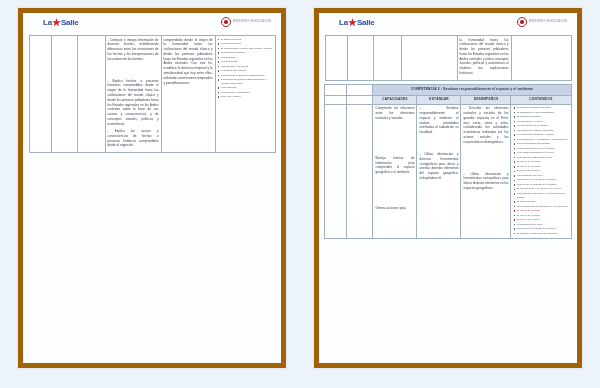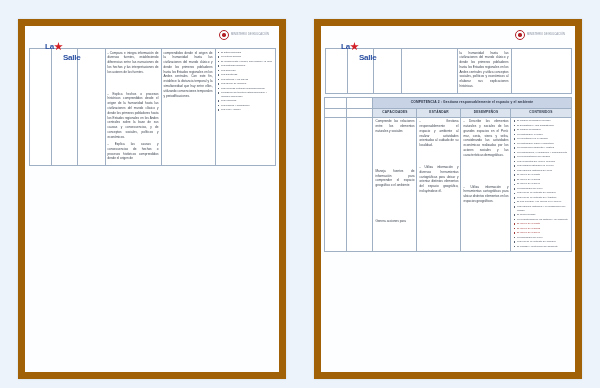--- a/index.html
+++ b/index.html
@@ -10,25 +10,25 @@
     font-family: "Liberation Sans", sans-serif;
     overflow: hidden;
   }
   #viewer {
     position: relative;
     width: 600px; height: 388px;
     background: #ecf3fb;
   }
   .page {
     position: absolute;
-    top: 19px;
+    top: 8px;
     width: 268px;
     height: 360px;
     background: #fdfeff;
-    border: 7px solid #a16207;
+    border: 5px solid #a16207;
     box-shadow: 0 0 2px rgba(60,90,130,0.18);
     overflow: hidden;
   }
   #page-left  { left: 18px; }
   #page-right { left: 314px; }
 
   .page-header {
     position: relative;
     height: 22px;
     width: 100%;
@@ -36,21 +36,21 @@
   .brand {
     position: absolute;
     left: 20px; top: 5px;
     display: flex; align-items: center;
     font-weight: bold;
     font-size: 8px;
     letter-spacing: -0.2px;
     color: #1f3f8a;
   }
   .brand .b1 { color:#2a4fa0; }
-  .brand .b2 { color:#2a4fa0;margin-top:22px; }
+  .brand .b2 { color:#2a4fa0; }
   .star {
     display:inline-block;
     width: 9px; height: 9px;
     margin: 0 0px;
     background: #d32027;
     clip-path: polygon(50% 0%, 61% 35%, 98% 35%, 68% 57%, 79% 91%, 50% 70%, 21% 91%, 32% 57%, 2% 35%, 39% 35%);
   }
   .right-seal {
     position: absolute;
     right: 10px; top: 4px;

